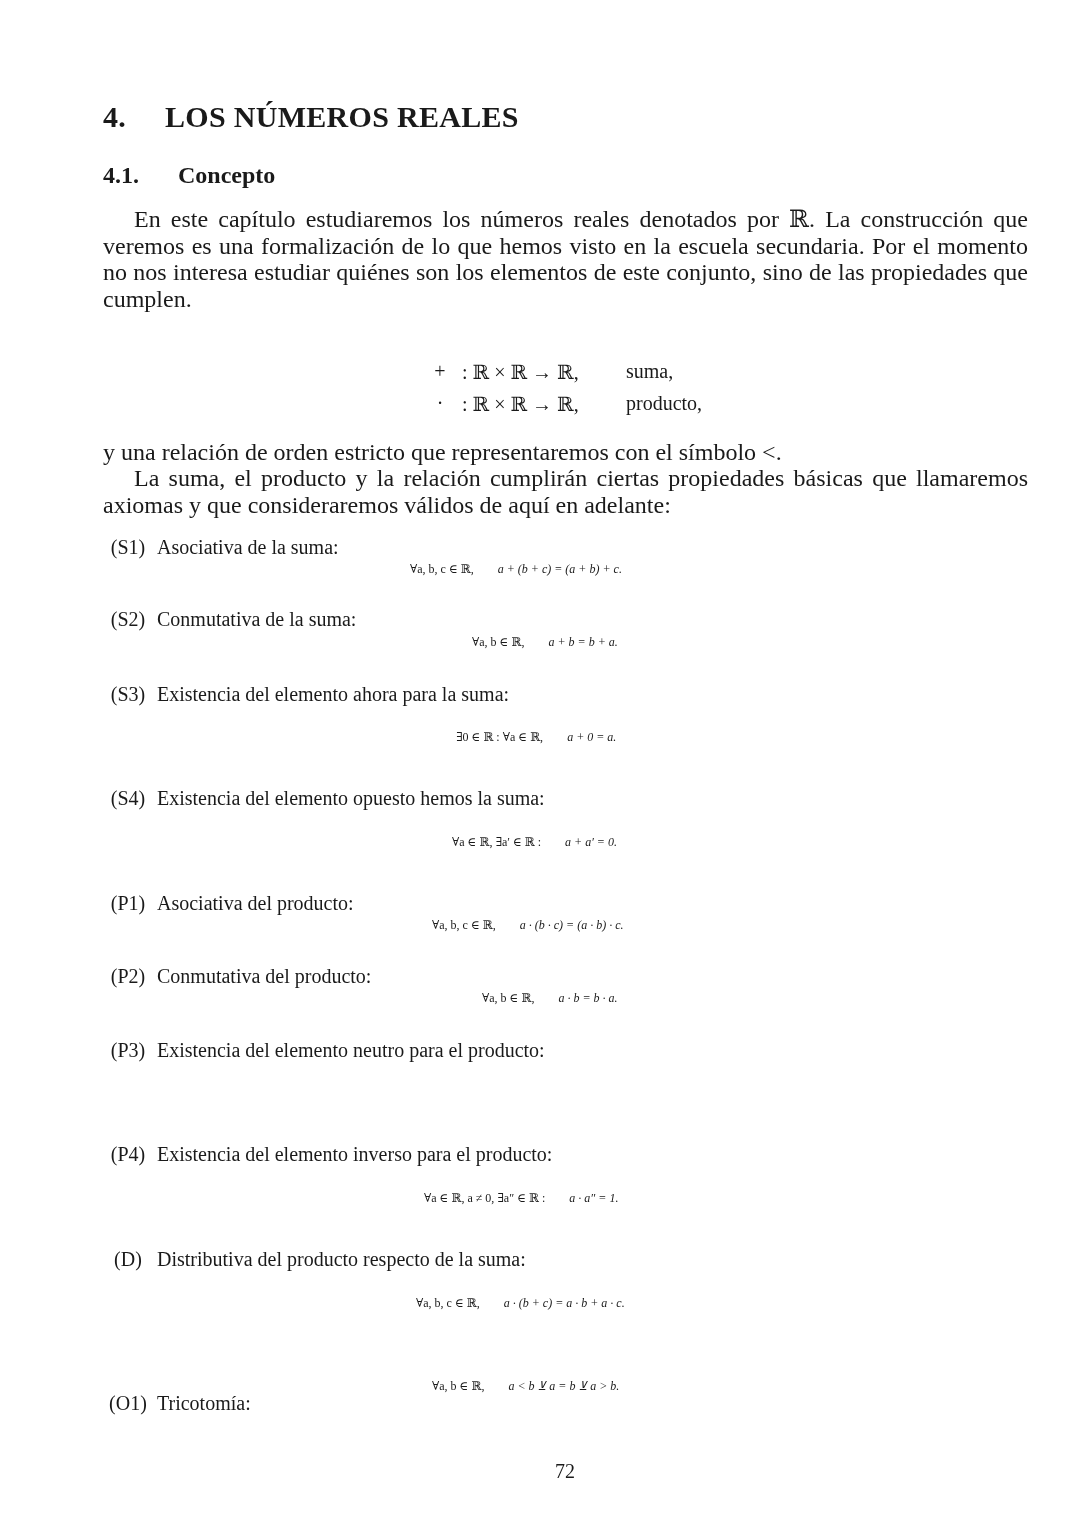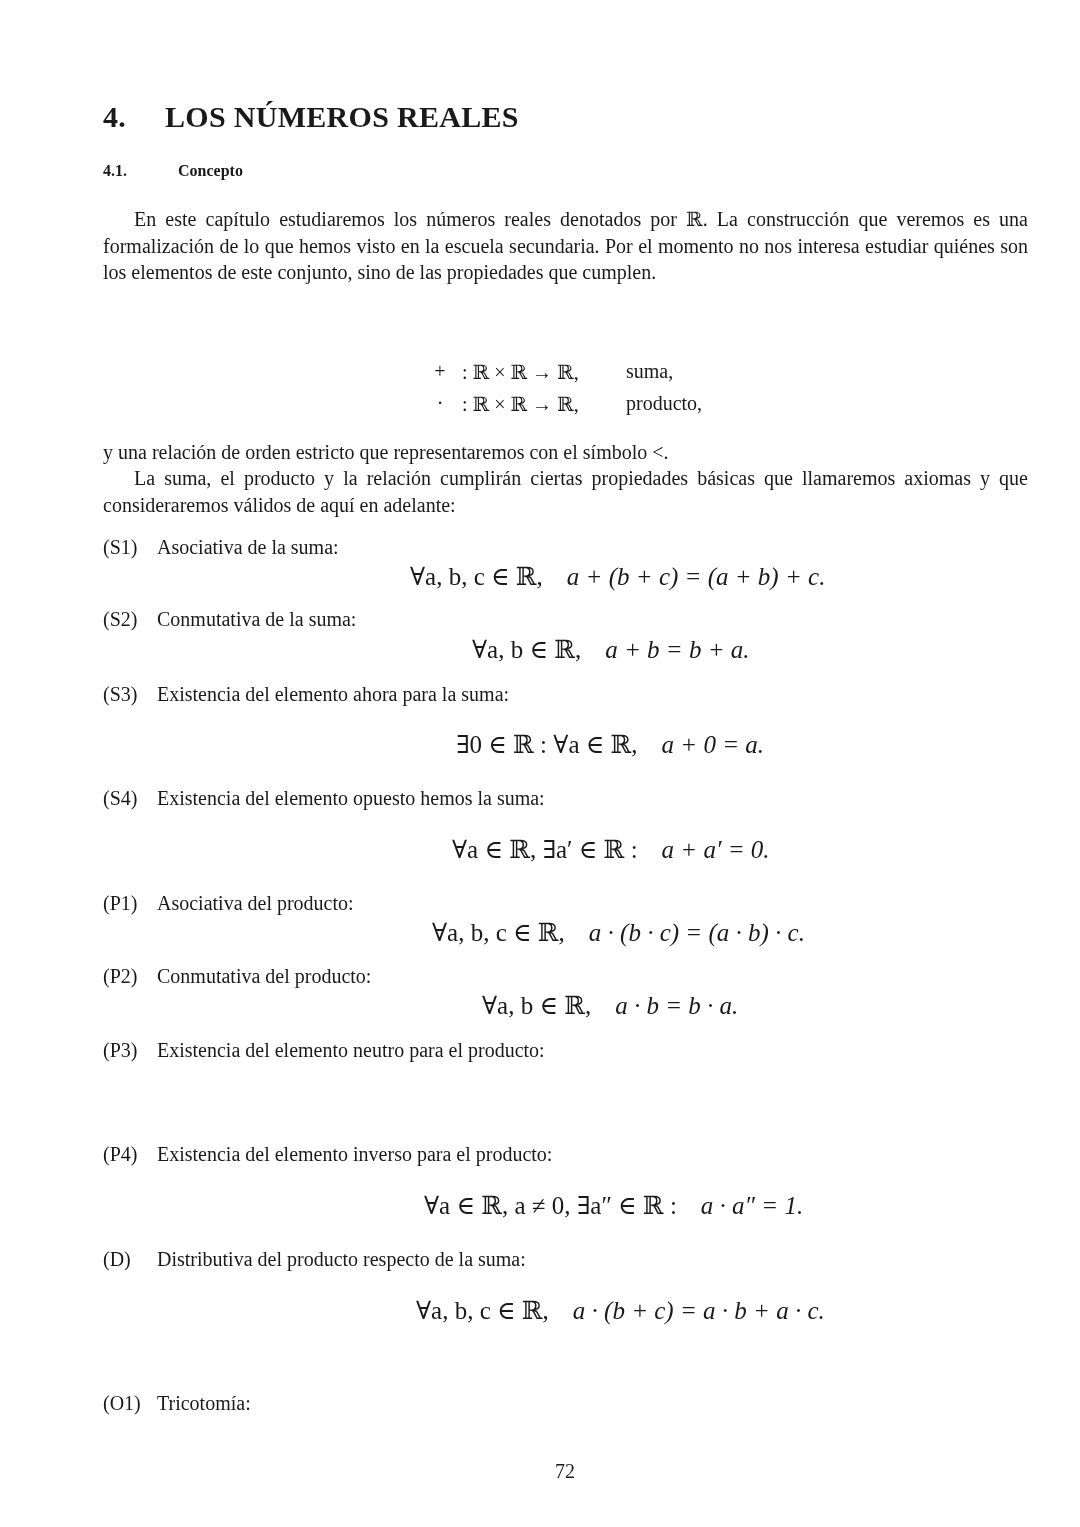--- a/index.html
+++ b/index.html
@@ -9,39 +9,39 @@
       color: #1a1a1a;
     }
     .page { position: absolute; left: 0; top: 0; width: 1080px; height: 1527px; }
     .abs { position: absolute; white-space: nowrap; }
     .h1 {
       left: 103px; top: 100px; font-size: 30px; font-weight: bold; letter-spacing: 0.3px;
       font-family: "Liberation Serif", "DejaVu Serif", serif;
     }
     .h1 .num { display: inline-block; width: 62px; }
     .h2 {
-      left: 103px; top: 162px; font-size: 16px; font-weight: bold;
+      left: 103px; top: 162px; font-size: 24px; font-weight: bold;
       font-family: "Liberation Serif", "DejaVu Serif", serif;
     }
     .h2 .num { display: inline-block; width: 75px; }
     .para {
       position: absolute; left: 103px; width: 925px;
       font-family: "Liberation Serif", "DejaVu Serif", serif;
-      font-size: 20px; line-height: 26.5px; text-align: justify;
+      font-size: 24px; line-height: 26.5px; text-align: justify;
     }
     .para .indent { display: inline-block; width: 31px; }
     .ops-row { position: absolute; font-family: "Liberation Serif", "DejaVu Serif", serif; font-size: 20px; }
     .ops-row .sym { position: absolute; left: 0; width: 20px; text-align: center; }
     .ops-row .map { position: absolute; left: 32px; }
     .ops-row .name { position: absolute; left: 196px; }
     .axiom-label {
       position: absolute; font-family: "Liberation Serif", "DejaVu Serif", serif; font-size: 20px;
     }
-    .axiom-label .tag { display: inline-block; width: 50px; text-align: left; margin-right: 4px; }
-    .formula { position: absolute; font-family: "Liberation Serif", "DejaVu Serif", serif; font-size: 25px; white-space: nowrap; }
+    .axiom-label .tag { display: inline-block; width: 50px; text-align: center; margin-right: 4px; }
+    .formula { position: absolute; font-family: "Liberation Serif", "DejaVu Serif", serif; font-size: 12px; white-space: nowrap; }
     .formula .gap { display: inline-block; width: 24px; }
     .pagenum {
       position: absolute; left: 0; width: 1130px; top: 1460px; text-align: center;
       font-family: "Liberation Serif", "DejaVu Serif", serif; font-size: 20px;
     }
   </style>
 </head>
 <body>
 
 <div class="page">
@@ -134,15 +134,18 @@
   <div class="axiom-label" style="left:103px; top:1248px;">
     <span class="tag">(D)</span><span>Distributiva del producto respecto de la suma:</span>
   </div>
   <div class="formula" style="left:416px; top:1296px;">
     <span>∀a, b, c ∈ ℝ,</span><span class="gap"></span><i>a · (b + c) = a · b + a · c.</i>
   </div>
 
   <div class="axiom-label" style="left:103px; top:1392px;">
     <span class="tag">(O1)</span><span>Tricotomía:</span>
   </div>
+  <div class="formula" style="left:432px; top:1379px;">
+    <span>∀a, b ∈ ℝ,</span><span class="gap"></span><i>a &lt; b ⊻ a = b ⊻ a &gt; b.</i>
+  </div>
 
   <div class="pagenum">72</div>
 </div>
 
 </body></html>

